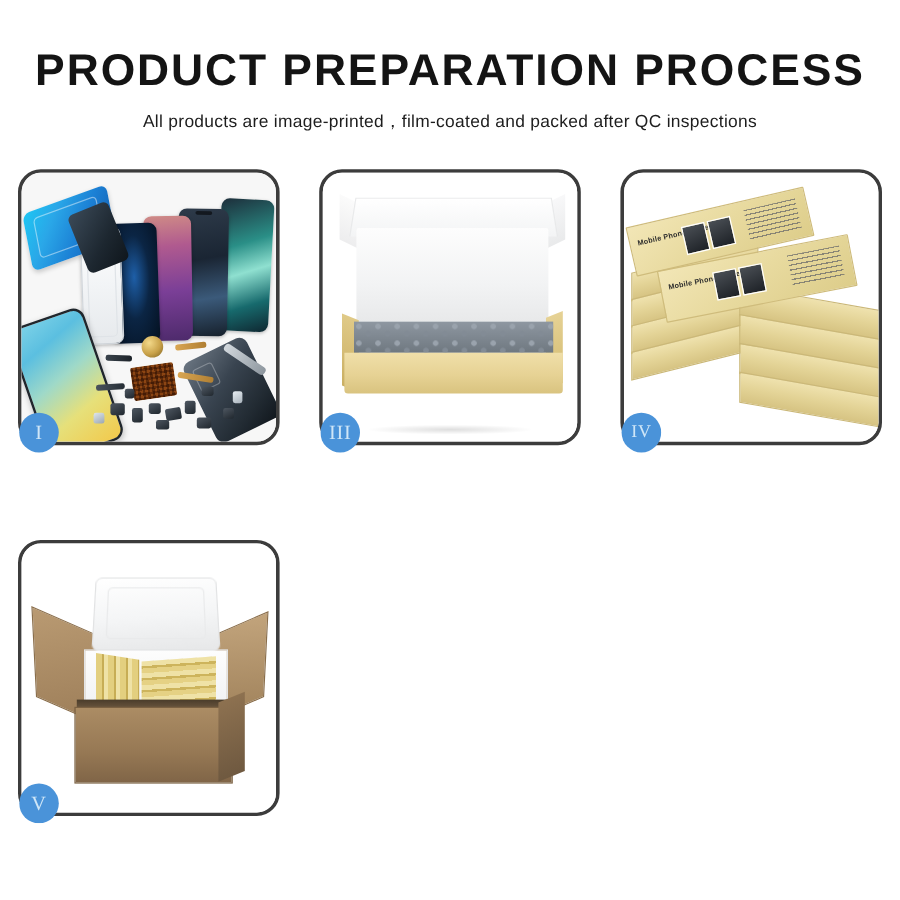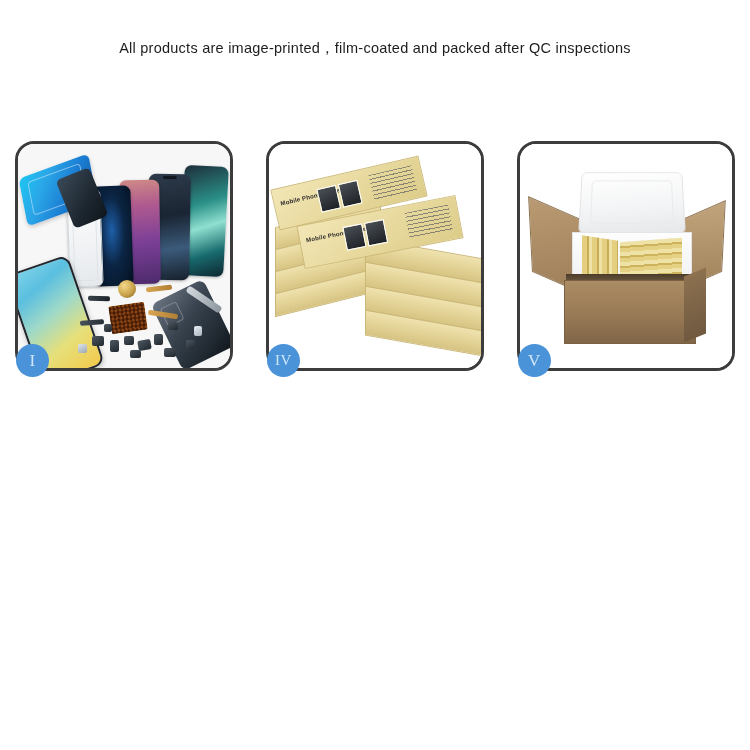--- a/index.html
+++ b/index.html
@@ -39,21 +39,21 @@
     line-height: 42px;
     white-space: nowrap;
   }
   .subtitle {
     font-family: "Liberation Sans", sans-serif;
     font-size: 14.5px;
     font-weight: 400;
     letter-spacing: 0.25px;
     color: #1d1d1d;
     line-height: 20px;
-    margin-top: 0;
+    margin-top: 12px;
     white-space: nowrap;
   }
 
   
   .grid {
     position: absolute;
     left: 15px;
     top: 141px;
     width: 720px;
     height: 538px;
@@ -467,20 +467,21 @@
     position: absolute; left: 18%; right: 18%; bottom: 6px; height: 8px;
     background: radial-gradient(ellipse at center, rgba(0,0,0,.13) 0%, rgba(0,0,0,0) 72%);
   }
 </style>
 </head>
 <body>
 
 <div class="page">
 
   <div class="header">
+    <div class="title">PRODUCT PREPARATION PROCESS</div>
     <div class="subtitle">All products are image-printed，film-coated and packed after QC inspections</div>
   </div>
 
   <div class="grid">
 
     <div class="panel">
       <div class="panel-inner p1">
         <div class="scene">
           <div class="ph ph-a"></div>
           <div class="ph ph-b">
@@ -513,20 +514,36 @@
           <div class="cmp c10"></div>
           <div class="cmp c11"></div>
           <div class="cmp c12"></div>
           <div class="tweezer"></div>
         </div>
       </div>
       <div class="badge">I</div>
     </div>
 
 
+    <div class="panel">
+      <div class="panel-inner p3">
+        <div class="scene">
+          <div class="box3-lid-l"></div>
+          <div class="box3-lid-r"></div>
+          <div class="box3-lid"></div>
+          <div class="box3-foam"></div>
+          <div class="box3-left"></div>
+          <div class="box3-right"></div>
+          <div class="box3-gray"></div>
+          <div class="box3-front"></div>
+          <div class="soft-shadow"></div>
+        </div>
+      </div>
+      <div class="badge">III</div>
+    </div>
 
     <div class="panel">
       <div class="panel-inner p4">
         <div class="scene">
           <div class="stackbox sb-l1"></div>
           <div class="stackbox sb-l2"></div>
           <div class="stackbox sb-l3"></div>
           <div class="stackbox sb-l4"></div>
           <div class="stackbox sb-r1"></div>
           <div class="stackbox sb-r2"></div>

